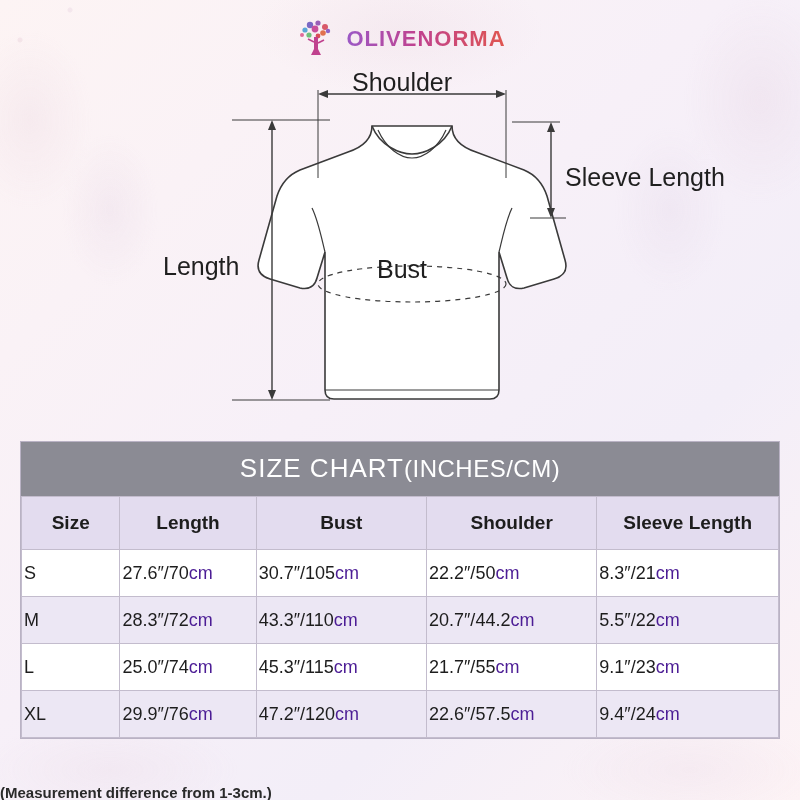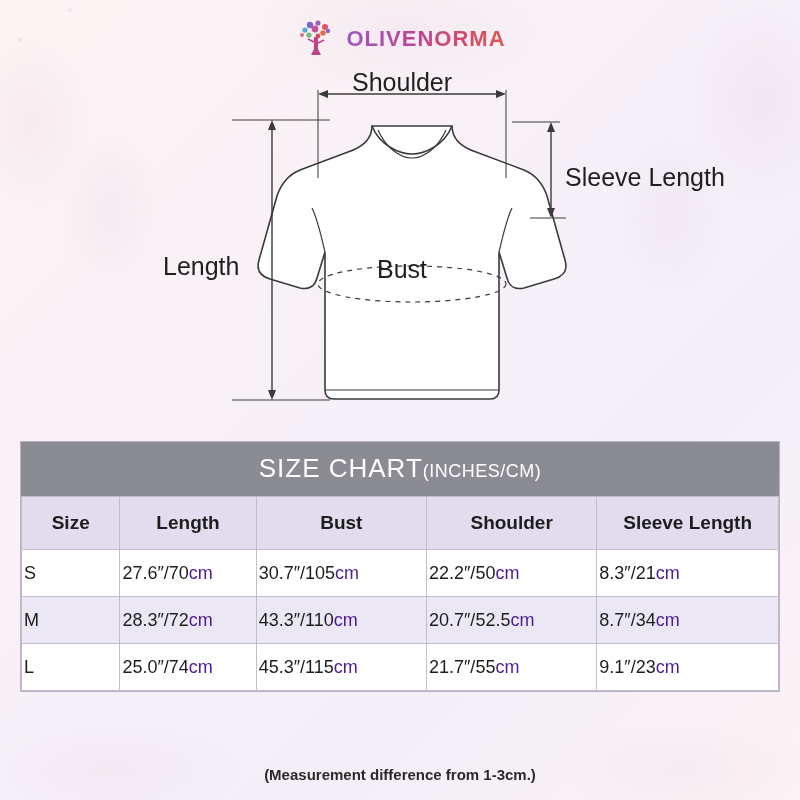--- a/index.html
+++ b/index.html
@@ -125,21 +125,21 @@
   }
   .chart-title {
     background: #8b8b94;
     color: #ffffff;
     text-align: center;
     padding: 11px 0 12px;
     font-size: 26px;
     letter-spacing: 1px;
   }
   .chart-title .small {
-    font-size: 18px;
+    font-size: 24px;
     letter-spacing: 0.5px;
   }
   table {
     border-collapse: collapse;
     width: 100%;
     table-layout: fixed;
   }
   th, td {
     border: 1px solid #c3bccd;
     font-size: 18px;
@@ -162,23 +162,22 @@
   td .cm { color: #4c1d95; }
   .col-size { width: 13%; }
   .col-len  { width: 18%; }
   .col-bust { width: 22.5%; }
   .col-sh   { width: 22.5%; }
   .col-sl   { width: 24%; }
 
   .note {
     position: absolute;
     left: 0;
-    top: 766px;
-    width: 800px;
-    text-align: center;
+    top: 784px;
+    width: 800px;
     font-size: 15px;
     font-weight: bold;
     color: #2a2a2a;
   }
 </style>
 </head>
 <body>
 
 <div id="page">
 
@@ -300,29 +299,36 @@
           <td>S</td>
           <td><span>27.6″/70</span><span class="cm">cm</span></td>
           <td><span>30.7″/105</span><span class="cm">cm</span></td>
           <td><span>22.2″/50</span><span class="cm">cm</span></td>
           <td><span>8.3″/21</span><span class="cm">cm</span></td>
         </tr>
         <tr>
           <td>M</td>
           <td><span>28.3″/72</span><span class="cm">cm</span></td>
           <td><span>43.3″/110</span><span class="cm">cm</span></td>
-          <td><span>20.7″/52.5</span><span class="cm">cm</span></td>
-          <td><span>8.7″/34</span><span class="cm">cm</span></td>
+          <td><span>20.7″/44.2</span><span class="cm">cm</span></td>
+          <td><span>5.5″/22</span><span class="cm">cm</span></td>
         </tr>
         <tr>
           <td>L</td>
           <td><span>25.0″/74</span><span class="cm">cm</span></td>
           <td><span>45.3″/115</span><span class="cm">cm</span></td>
           <td><span>21.7″/55</span><span class="cm">cm</span></td>
           <td><span>9.1″/23</span><span class="cm">cm</span></td>
         </tr>
+        <tr>
+          <td>XL</td>
+          <td><span>29.9″/76</span><span class="cm">cm</span></td>
+          <td><span>47.2″/120</span><span class="cm">cm</span></td>
+          <td><span>22.6″/57.5</span><span class="cm">cm</span></td>
+          <td><span>9.4″/24</span><span class="cm">cm</span></td>
+        </tr>
       </tbody>
     </table>
   </div>
 
   <div class="note">(Measurement difference from 1-3cm.)</div>
 
 </div>
 
 </body></html>

